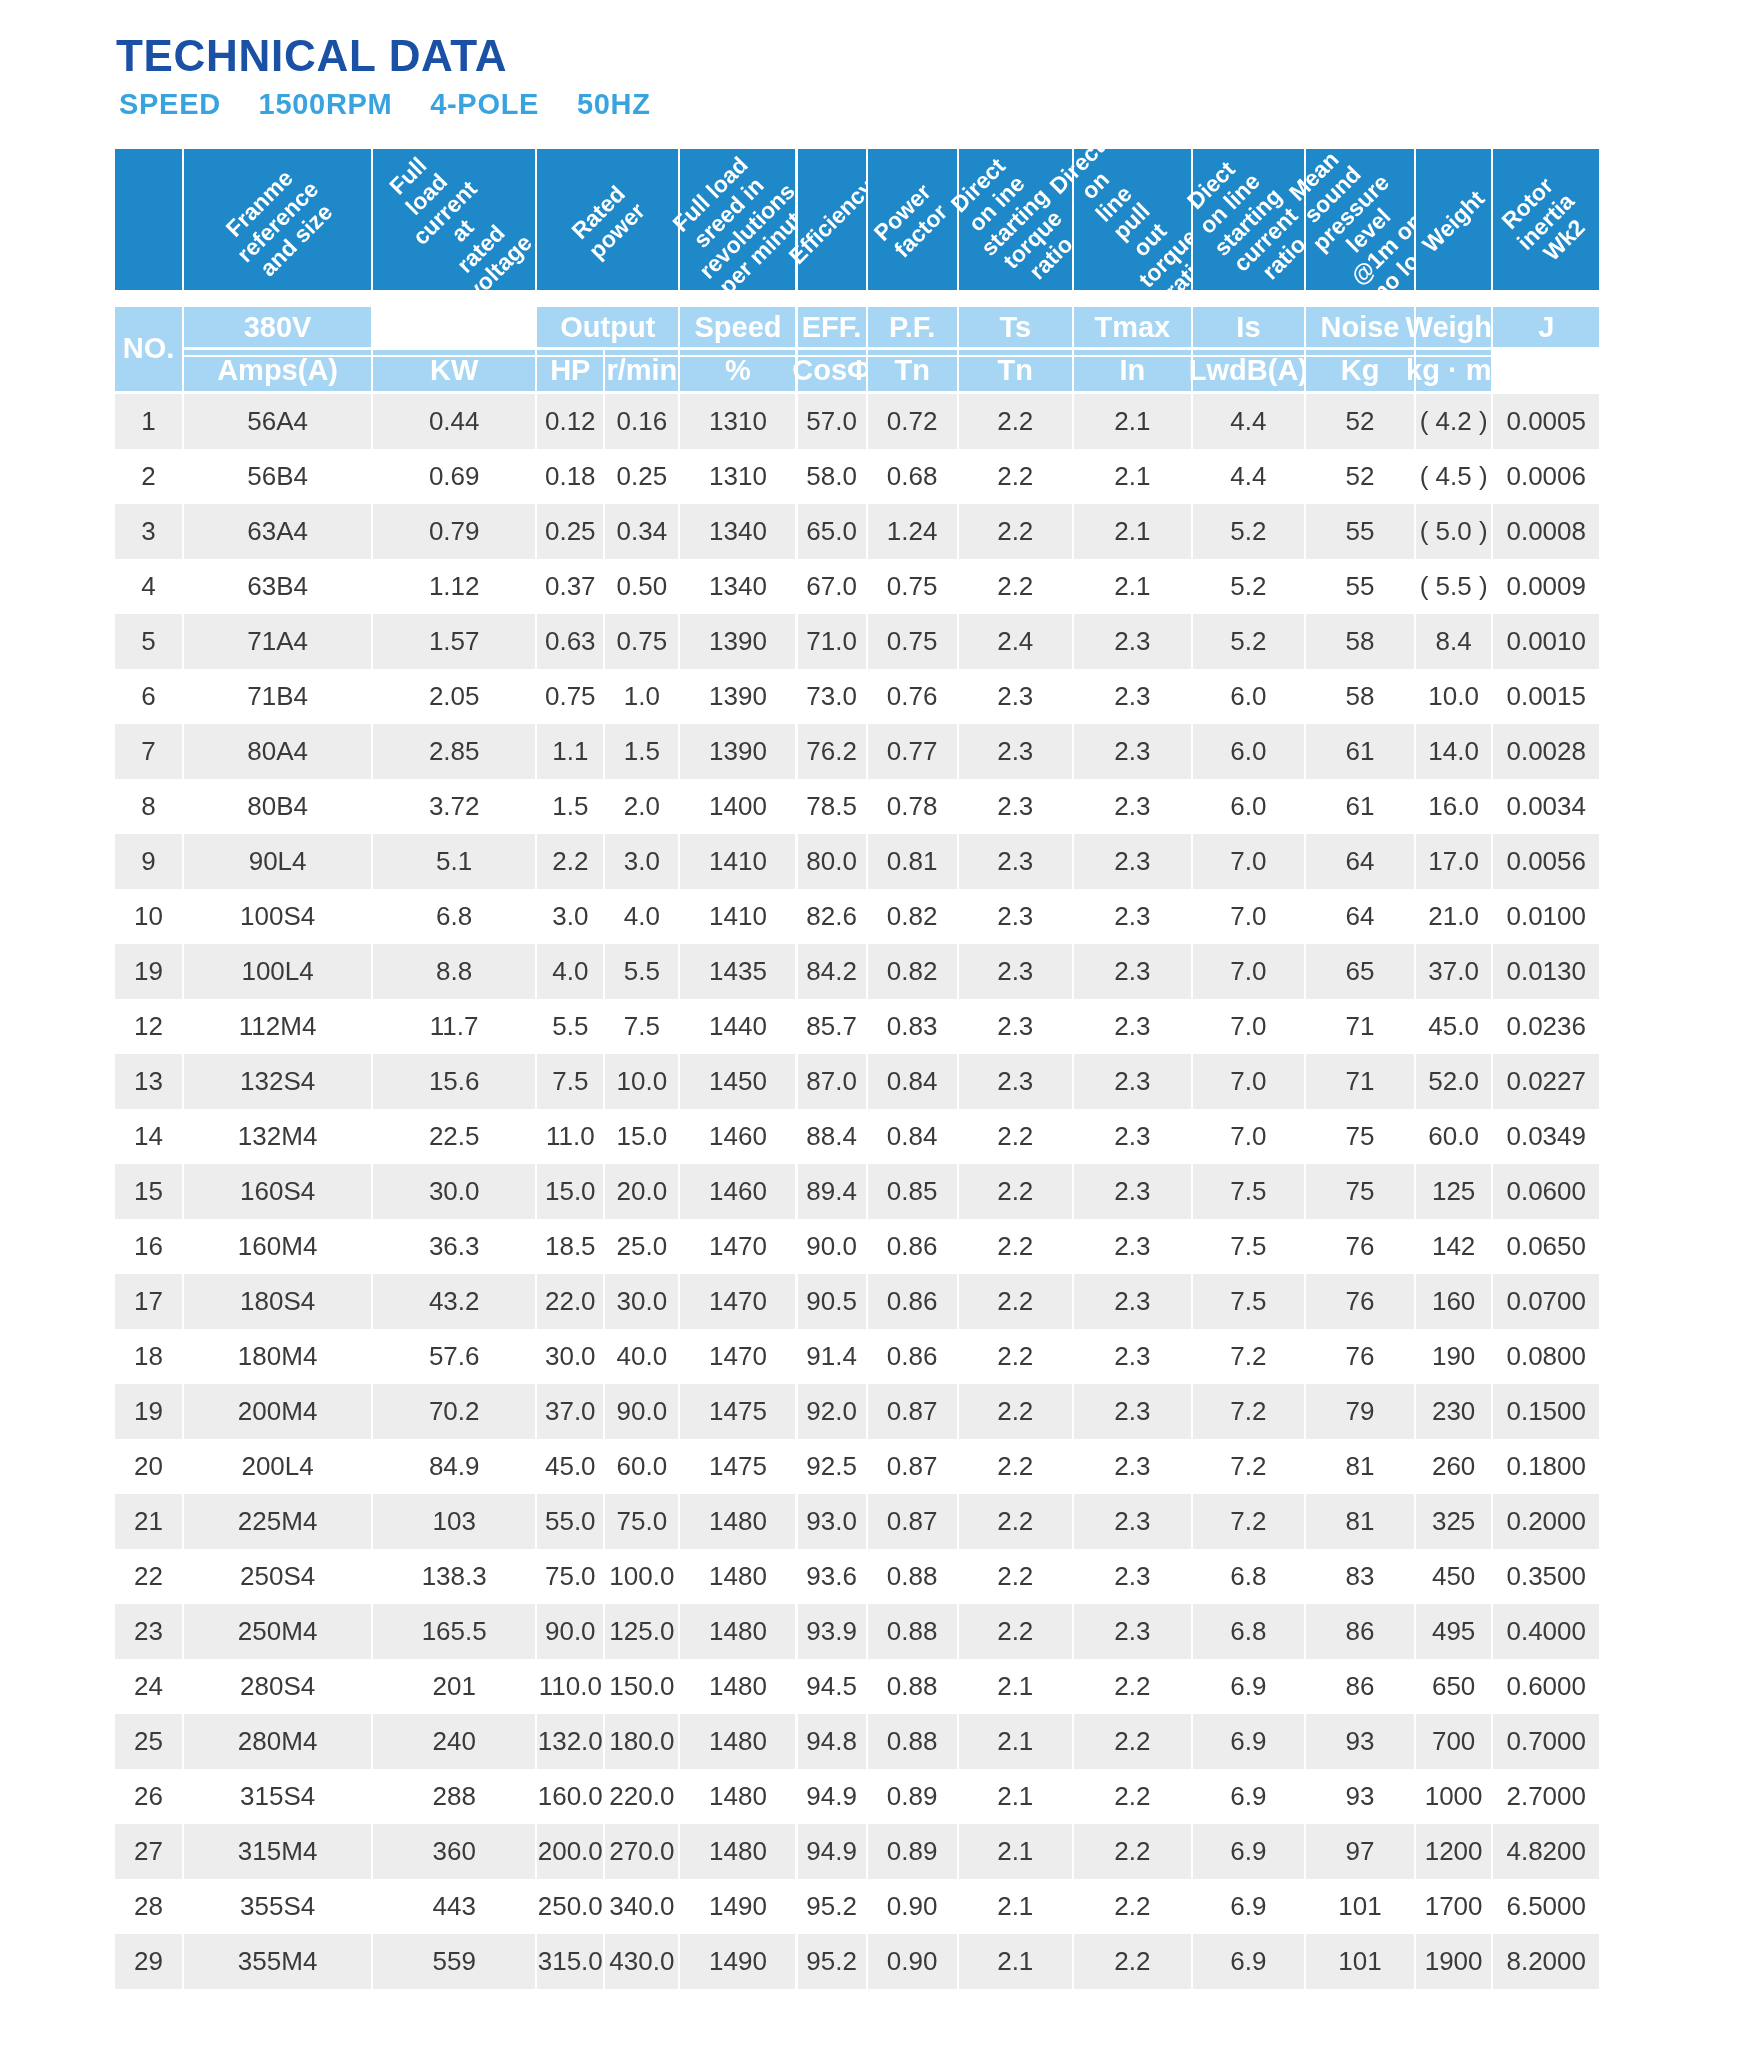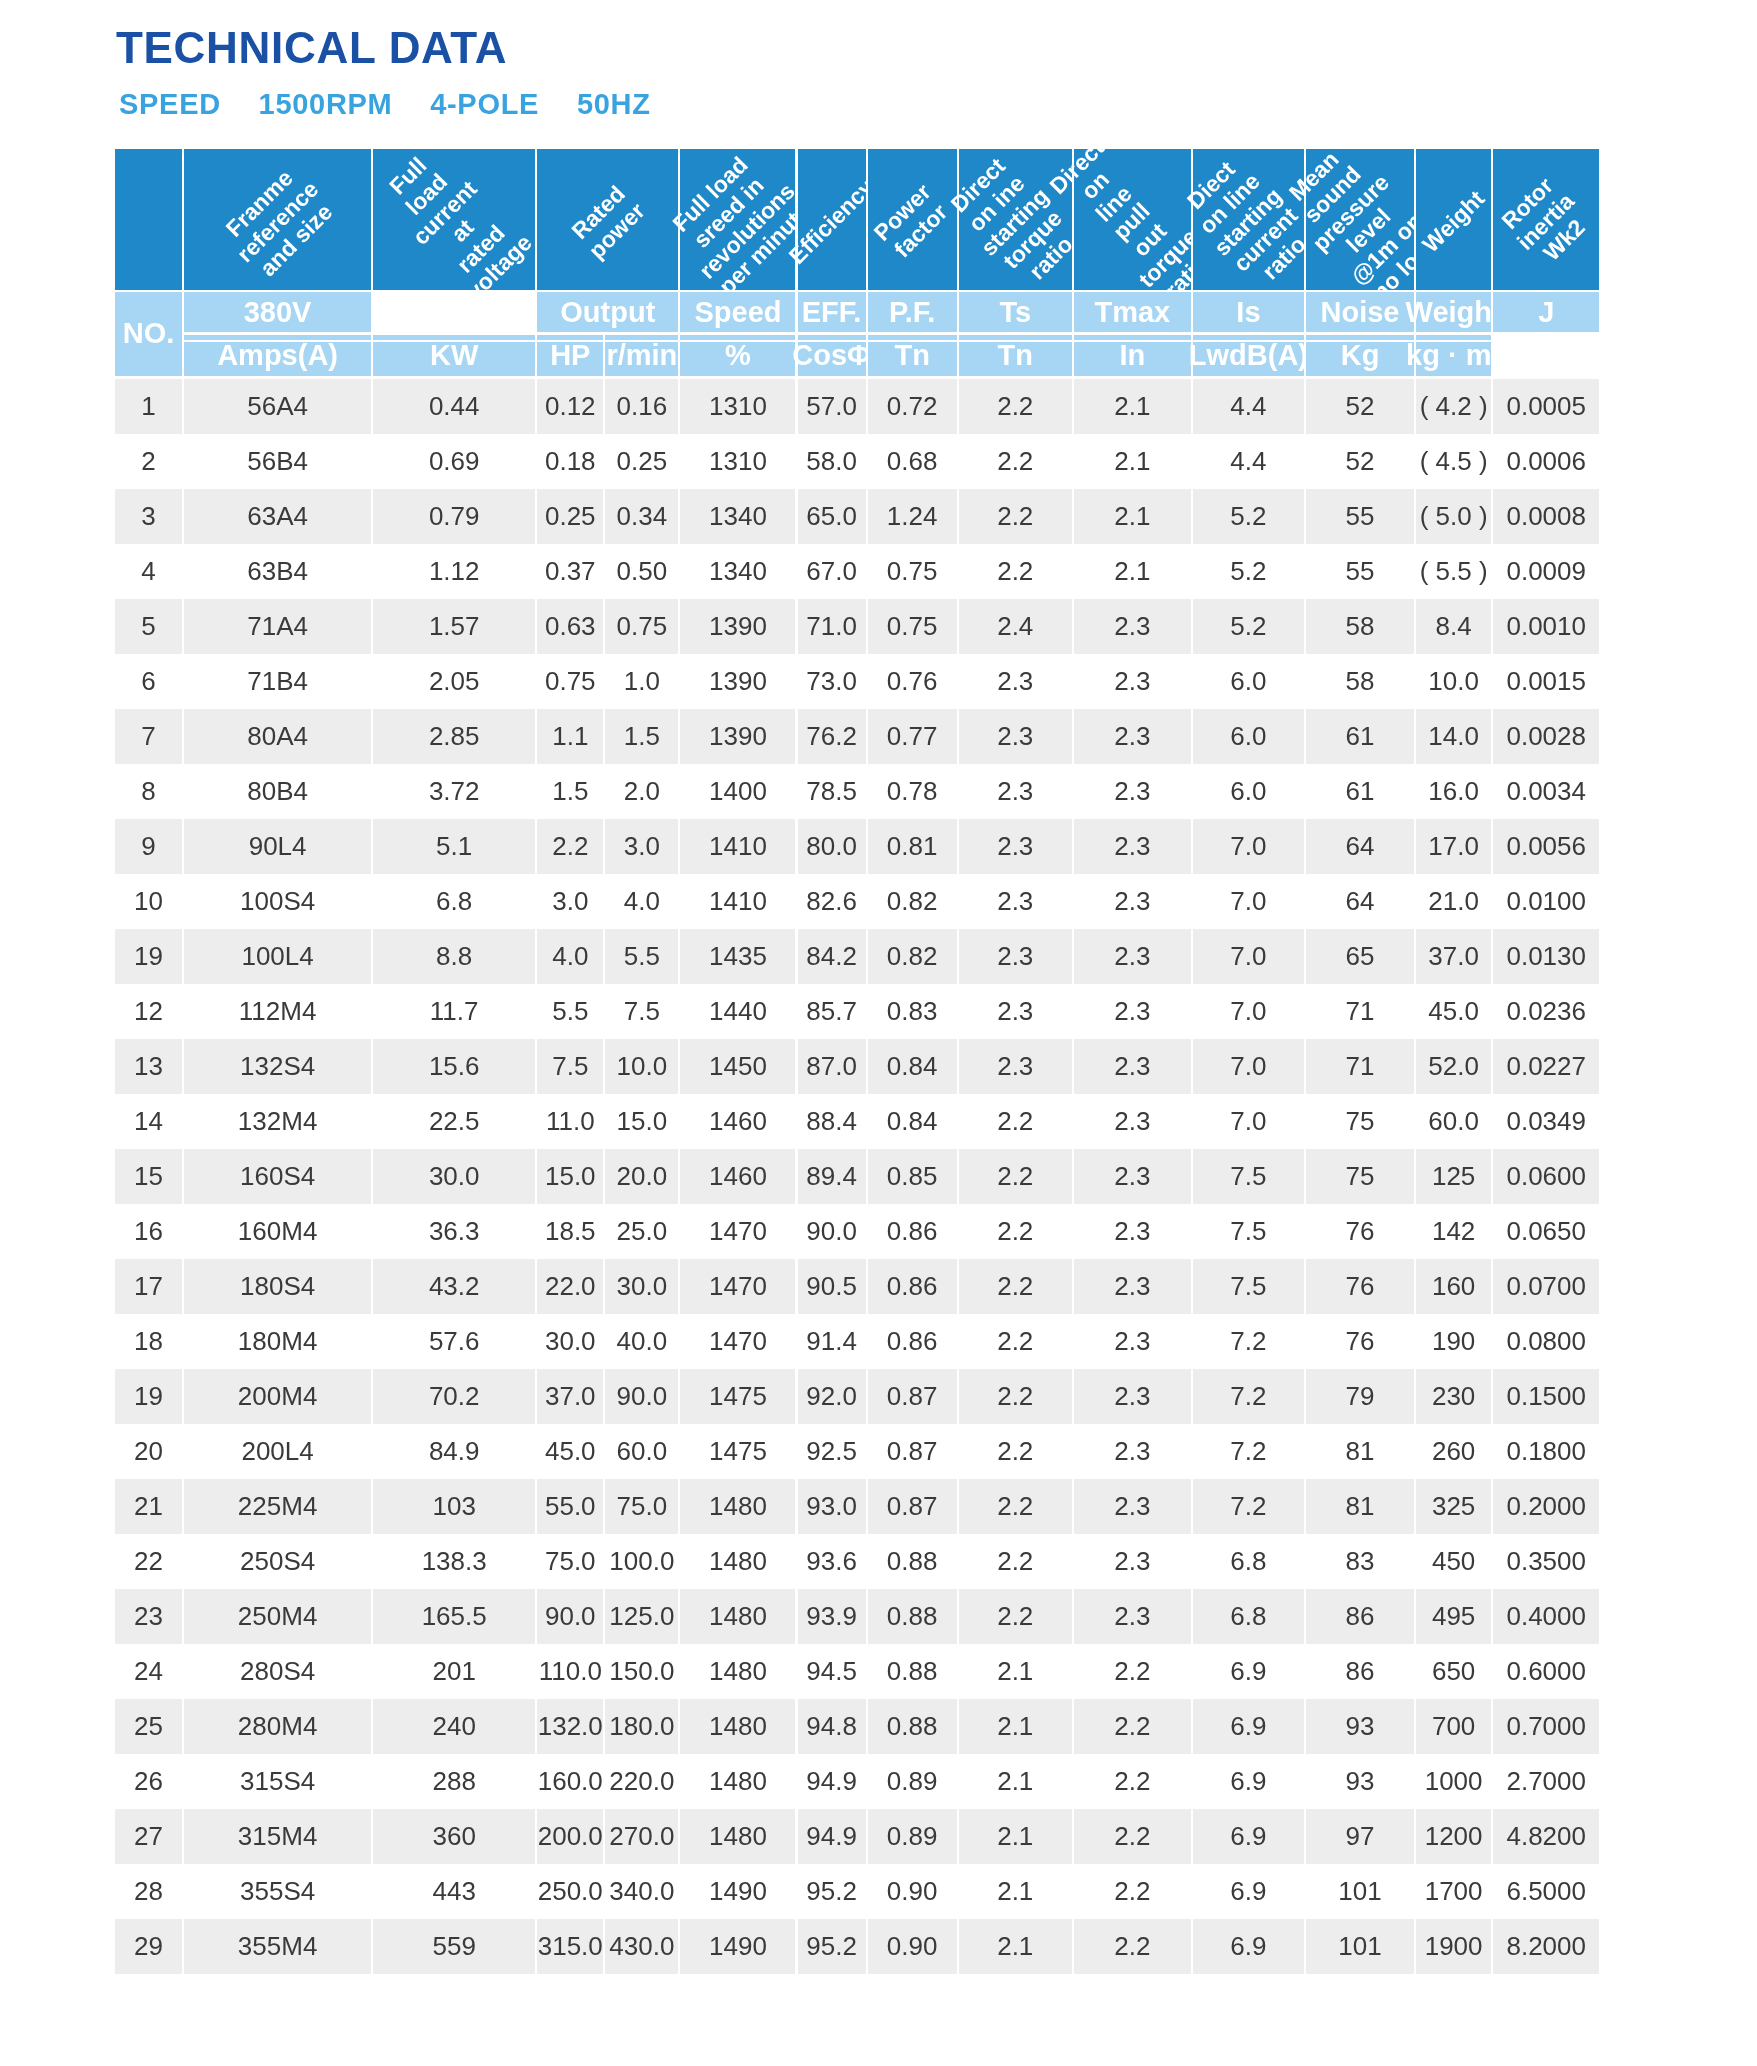--- a/index.html
+++ b/index.html
@@ -2,21 +2,21 @@
 <html style="font-size:11.2px"><head>
 <meta charset="utf-8">
 <style>
   html,body{margin:0;padding:0;}
   body{
     width:1757px;height:2066px;background:#ffffff;
     font-family:"Liberation Sans", sans-serif;
     position:relative;overflow:hidden;
   }
   .page-title{
-    position:absolute;left:116px;top:23px;
+    position:absolute;left:116px;top:31px;
     font-size:44px;font-weight:bold;color:#1a51a5;
     letter-spacing:0.7px;
   }
   .page-subtitle{
     position:absolute;left:119px;top:88px;
     font-size:29px;font-weight:bold;color:#38a3df;
     word-spacing:29px;letter-spacing:0.7px;
   }
   .tbl{
     position:absolute;left:115px;top:149px;width:1485px;
@@ -38,21 +38,21 @@
     color:#ffffff;font-weight:bold;font-size:23px;line-height:1.12;
     white-space:pre-line;text-align:center;
   }
   .span2{grid-column:span 2;}
   
   .sub{
     display:grid;
     grid-template-columns:67px 187px 162px 66px 73px 115px 68px 89px 113px 117px 111px 108px 75px 106px;
     grid-template-rows:40px 41px;
     column-gap:2.1px;row-gap:2.8px;
-    margin-top:2px;background:#ffffff;
+    margin-top:17px;background:#ffffff;
   }
   .scell{
     background:#a6d6f3;color:#ffffff;font-weight:bold;font-size:29px;
     display:flex;align-items:center;justify-content:center;
     position:relative;white-space:nowrap;
   }
   .merge2{grid-row:1 / 3;}
   .outspan{grid-column:4 / 6;}
   .r2::after{
     content:"";position:absolute;left:-2.1px;right:-2.1px;top:4.9px;height:2.1px;background:#ffffff;

